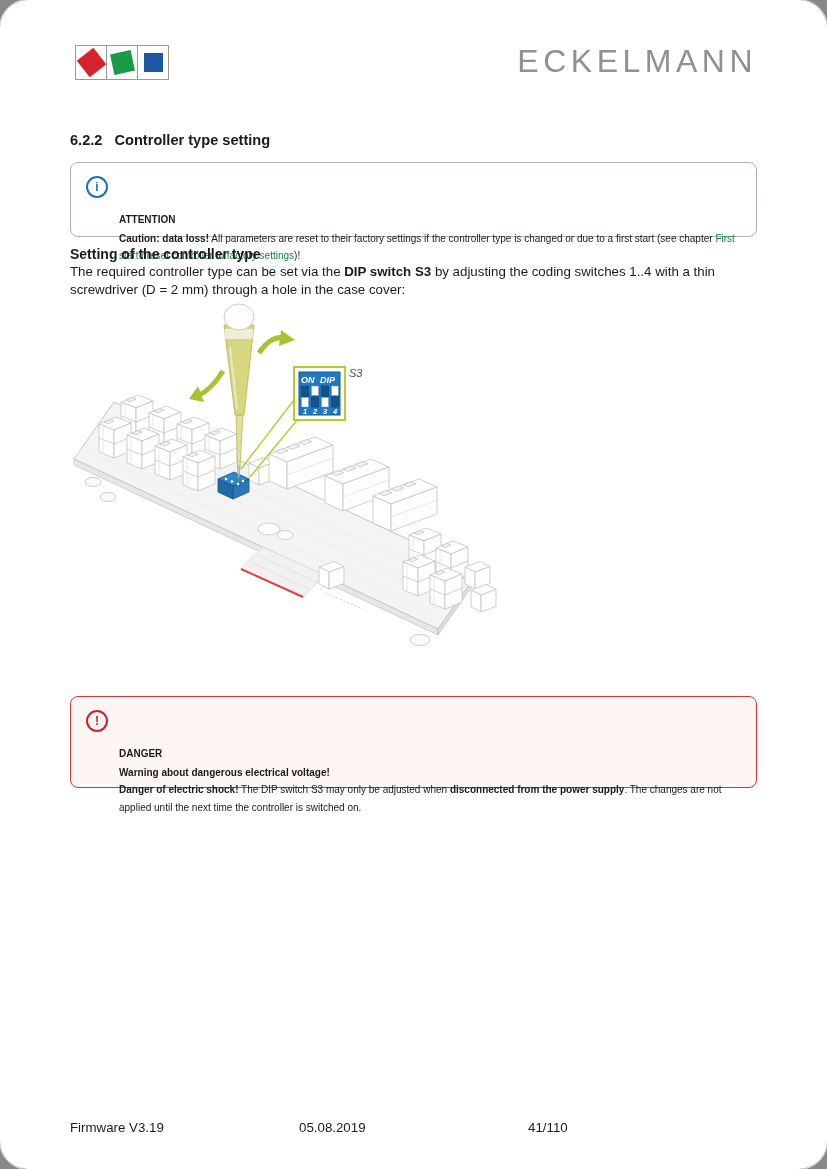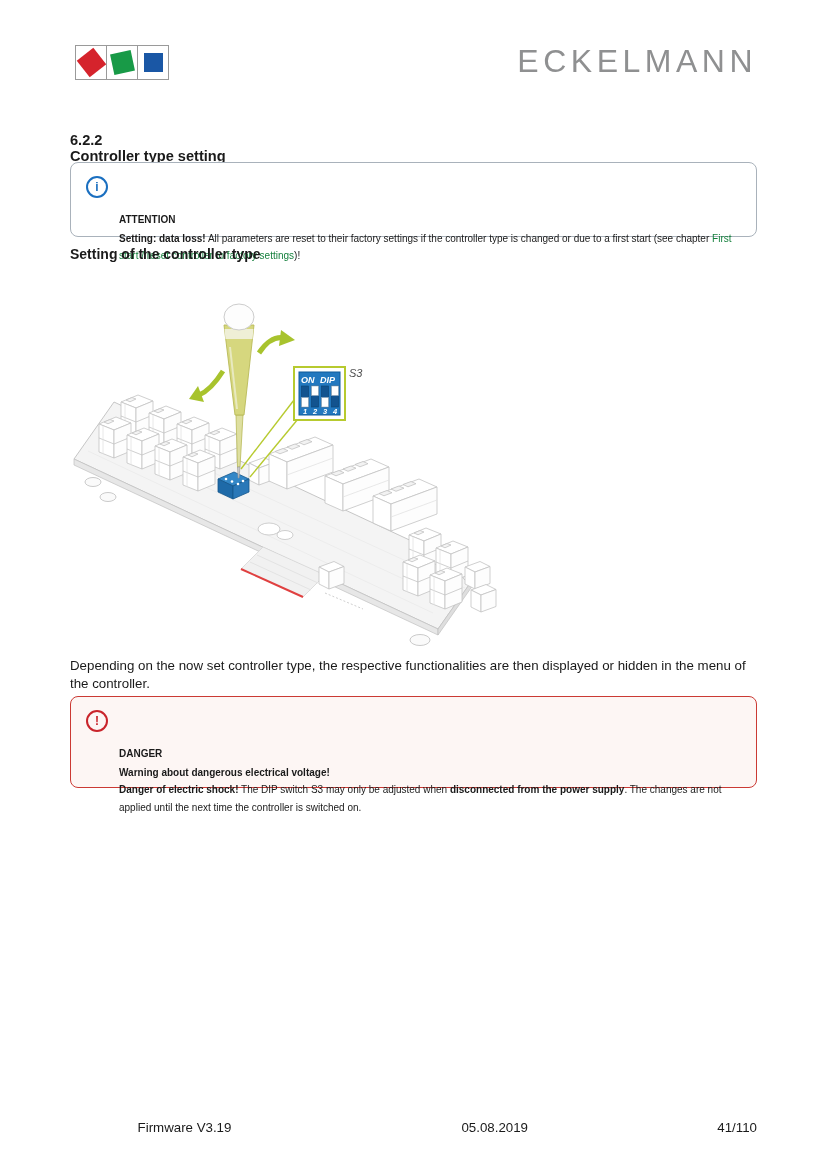--- a/index.html
+++ b/index.html
@@ -5,35 +5,36 @@
   html,body{margin:0;padding:0;background:#888;}
   .page{
     position:relative;
     width:827px;height:1169px;
     background:#ffffff;
     outline:1px solid #d9d9d9;
     margin:0 auto;
     font-family:"Liberation Sans", sans-serif;
     color:#1a1a1a;
     overflow:hidden;
+    border-radius:28px;
   }
   
   .logo{position:absolute;left:75px;top:45px;display:flex;}
   .logo-cell{width:30px;height:33px;border:1px solid #9a9a9a;background:#fff;
     display:flex;align-items:center;justify-content:center;overflow:hidden;margin-right:-1px;}
   .sq{display:block;}
   .sq-red{width:21px;height:21px;background:#d5232c;transform:rotate(-38deg);}
   .sq-green{width:21px;height:21px;background:#189a47;transform:rotate(-12deg);}
   .sq-blue{width:19px;height:19px;background:#1a57a5;}
   .wordmark{
     position:absolute;top:44px;right:70px;
     font-size:32px;font-weight:300;letter-spacing:4.5px;color:#8f9091;line-height:34px;
   }
   
-  .h-section{position:absolute;left:70px;top:132px;font-size:14.6px;font-weight:bold;display:flex;flex-direction:column;}
+  .h-section{position:absolute;left:70px;top:132px;font-size:14.6px;font-weight:bold;display:flex;}
   .h-section .num{margin-right:12px;}
   .subheading{position:absolute;left:70px;top:246px;font-size:14px;font-weight:bold;}
   .para{position:absolute;left:70px;width:690px;font-size:13.3px;line-height:17.6px;}
   .para-1{top:263px;}
   .para-2{top:657px;}
   b.inline{font-weight:bold;}
   a.doclink{color:#15803d;text-decoration:none;cursor:pointer;}
   
   .notice{
     position:absolute;left:70px;width:687px;box-sizing:border-box;
@@ -49,23 +50,23 @@
     font-weight:bold;font-size:12px;margin:1px 11px 0 1px;
   }
   .icon-info{border:2px solid #1a6fc0;color:#1a6fc0;}
   .icon-warn{border:2px solid #c9242b;color:#c9242b;}
   .notice-body{font-size:10px;line-height:17.6px;margin-top:36px;}
   .notice-title{font-weight:bold;margin-bottom:1px;}
   
   .figure{position:absolute;left:73px;top:297px;width:456px;height:358px;font-style:italic;}
   
   .footer{position:absolute;left:70px;top:1120px;width:687px;font-size:13.3px;display:flex;}
-  .footer .f-left{flex:1;text-align:center;}
-  .footer .f-center{flex:1;text-align:right;}
-  .footer .f-right{flex:1;text-align:right;}
+  .footer .f-left{flex:1;text-align:left;}
+  .footer .f-center{flex:1;text-align:left;}
+  .footer .f-right{flex:1;}
 </style>
 </head>
 <body>
 
 <div class="page">
 
   <div class="logo">
     <span class="logo-cell">
         <span class="sq sq-red"></span>
       </span>
@@ -81,26 +82,29 @@
   <div class="h-section">
     <span class="num">6.2.2</span>
     <span>Controller type setting</span>
   </div>
 
   <div class="notice notice-attention">
     <span class="notice-icon icon-info">i</span>
     <div class="notice-body">
       <div class="notice-title">ATTENTION</div>
       <div>
-        <b class="inline">Setting: data loss!</b><span> All parameters are reset to their factory settings if the controller type is changed or due to a first start (see chapter </span><a class="doclink">First start / reset controller to factory settings</a><span>)!</span>
+        <b class="inline">Caution: data loss!</b><span> All parameters are reset to their factory settings if the controller type is changed or due to a first start (see chapter </span><a class="doclink">First start / reset controller to factory settings</a><span>)!</span>
       </div>
     </div>
   </div>
 
   <div class="subheading">Setting of the controller type</div>
+  <div class="para para-1">
+    <span>The required controller type can be set via the </span><b class="inline">DIP switch S3</b><span> by adjusting the coding switches 1..4 with a thin screwdriver (D = 2 mm) through a hole in the case cover:</span>
+  </div>
 
   <div class="figure">
     <svg width="456" height="358" viewBox="0 0 456 358">
       <defs>
         <g id="relay" stroke="#c3c3c3" stroke-width="0.8">
           <polygon points="0,10 17,3 32,9 15,16" fill="#ffffff"></polygon>
           <polygon points="0,10 15,16 15,44 0,38" fill="#ffffff"></polygon>
           <polygon points="15,16 32,9 32,37 15,44" fill="#fdfdfd"></polygon>
           <polygon points="5,8 11,5.5 15,7 9,9.8" fill="#f4f4f4"></polygon>
           <line x1="0" y1="24" x2="15" y2="30"></line>
@@ -227,21 +231,20 @@
           <text x="232" y="116.5">1</text>
           <text x="242" y="116.5">2</text>
           <text x="252" y="116.5">3</text>
           <text x="262" y="116.5">4</text>
         </g>
       </g>
       <text x="276" y="80" font-size="11" fill="#4d4d4d">S3</text>
     </svg>
   </div>
 
-  <div class="para para-2">Depending on the now set controller type, the respective functionalities are then displayed or hidden in the menu of the controller.</div>
 
   <div class="notice notice-danger">
     <span class="notice-icon icon-warn">!</span>
     <div class="notice-body">
       <div class="notice-title">DANGER</div>
       <div><b class="inline">Warning about dangerous electrical voltage!</b></div>
       <div>
         <b class="inline">Danger of electric shock!</b><span> The DIP switch S3 may only be adjusted when </span><b class="inline">disconnected from the power supply</b><span>. The changes are not applied until the next time the controller is switched on.</span>
       </div>
     </div>

